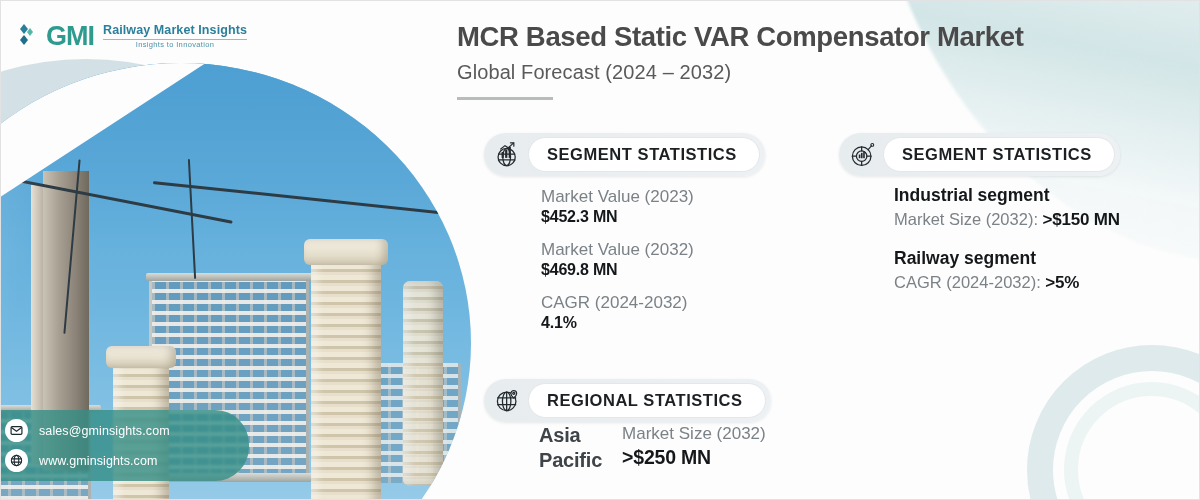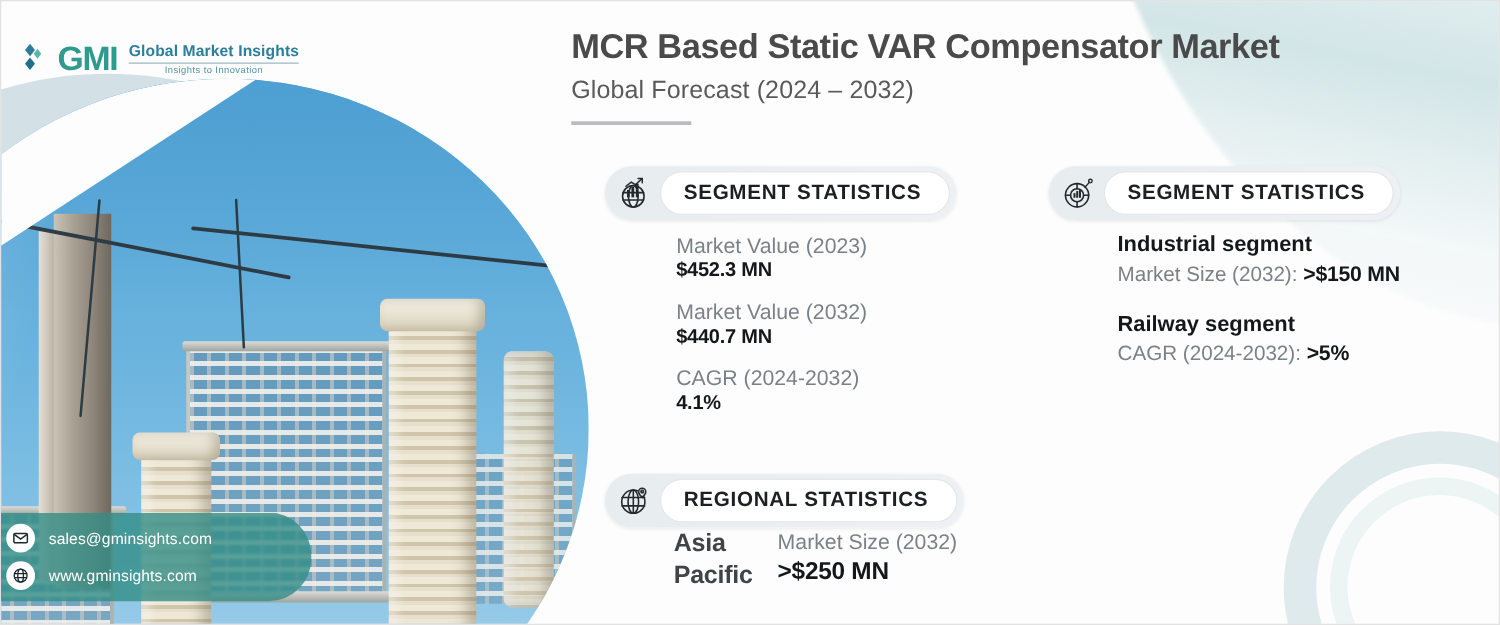--- a/index.html
+++ b/index.html
@@ -149,21 +149,21 @@
     background:#ffffff; color:#1c2a30;
     display:flex; align-items:center; justify-content:center;
     flex:0 0 auto;
   }
   .contact-ic svg { width:13px; height:13px; }
   .contact-txt {
     color:#ffffff; font-size:12.5px; letter-spacing:.1px; white-space:nowrap;
   }
 
   
-  #logo { position:absolute; left:16px; top:31px; display:flex; align-items:center; gap:7px; }
+  #logo { position:absolute; left:16px; top:20px; display:flex; align-items:center; gap:7px; }
   .logo-mark { width:22px; height:30px; flex:0 0 auto; }
   .logo-gmi {
     font-size:27px; font-weight:700; letter-spacing:-1px;
     color:#2f9a8e; line-height:1;
   }
   .logo-right { display:flex; flex-direction:column; margin-left:2px; }
   .logo-name {
     font-size:12.5px; font-weight:700; color:#2b7f9b; letter-spacing:.1px; line-height:1.15;
   }
   .logo-rule { height:1px; background:#9ab9c4; margin:1.5px 0 1.5px 0; }
@@ -311,21 +311,21 @@
   </div>
 
   <div id="logo">
     <svg class="logo-mark" viewBox="0 0 22 30">
       <path d="M7 3 L11 8 L7 13 L3 8 Z" fill="#2b7f9b"></path>
       <path d="M7 14 L11 19 L7 24 L3 19 Z" fill="#1f6f8b"></path>
       <path d="M13 7 L16 11 L13 15 L10 11 Z" fill="#39a99b" opacity=".85"></path>
     </svg>
     <span class="logo-gmi">GMI</span>
     <span class="logo-right">
-      <span class="logo-name">Global Market Insights</span>
+      <span class="logo-name">Railway Market Insights</span>
       <span class="logo-rule"></span>
       <span class="logo-tag">Insights to Innovation</span>
     </span>
   </div>
 
   <div id="header">
     <div id="title">MCR Based Static VAR Compensator Market</div>
     <div id="subtitle">Global Forecast (2024 – 2032)</div>
     <div id="title-rule"></div>
   </div>
@@ -346,21 +346,21 @@
     <span class="pill-label">SEGMENT STATISTICS</span>
   </div>
 
   <div id="market-stats">
     <div class="ms-item">
       <div class="ms-label">Market Value (2023)</div>
       <div class="ms-value">$452.3 MN</div>
     </div>
     <div class="ms-item">
       <div class="ms-label">Market Value (2032)</div>
-      <div class="ms-value">$440.7 MN</div>
+      <div class="ms-value">$469.8 MN</div>
     </div>
     <div class="ms-item">
       <div class="ms-label">CAGR (2024-2032)</div>
       <div class="ms-value">4.1%</div>
     </div>
   </div>
 
   <div class="pill" id="pill-segment">
     <span class="pill-ic">
       <svg viewBox="0 0 32 32" fill="none" stroke="currentColor" stroke-width="1.5" stroke-linecap="round">

